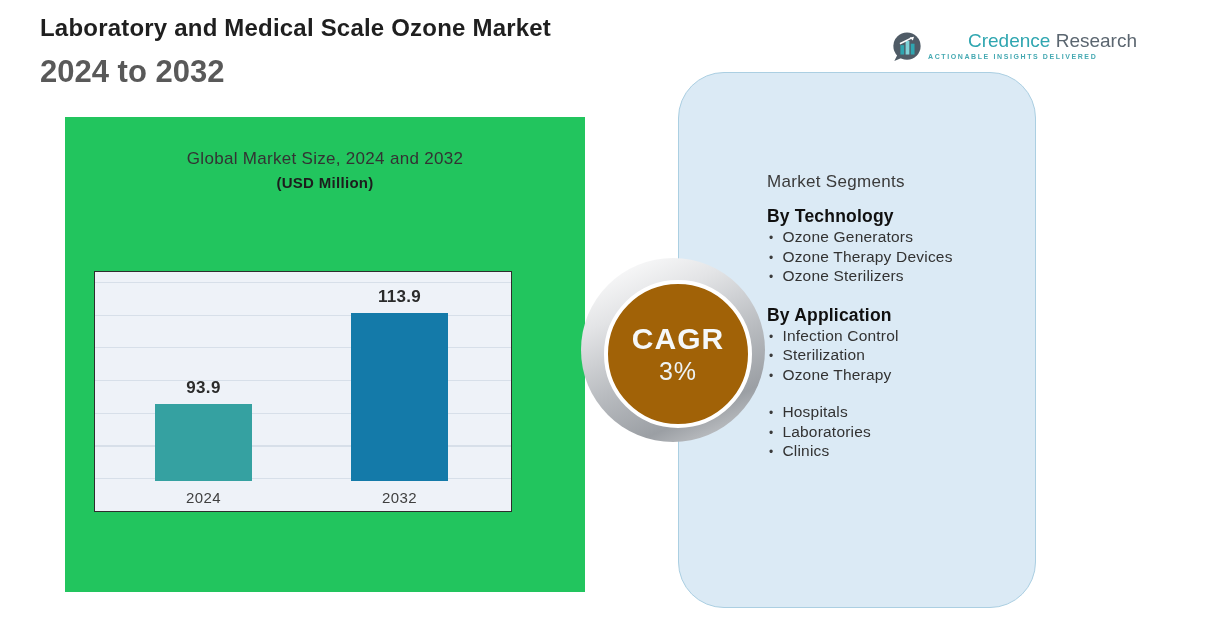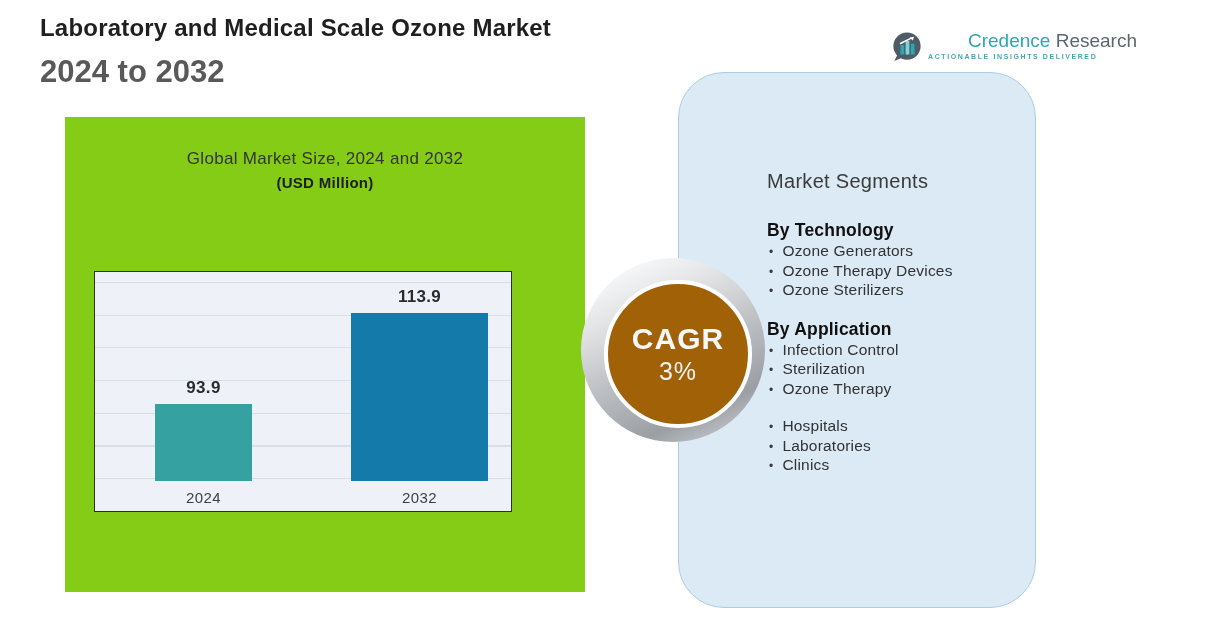--- a/index.html
+++ b/index.html
@@ -23,21 +23,21 @@
   .logo-name{font-size:19px;line-height:20px;white-space:nowrap;margin-left:40px;}
   .logo-name .primary{color:#2fa6b0;}
   .logo-name .secondary{color:#5b6670;}
   .logo-tagline{
     font-size:7px;font-weight:700;letter-spacing:1.6px;color:#45a9b2;
     margin-top:2px;white-space:nowrap;
   }
   
   .chart-panel{
     position:absolute;left:65px;top:117px;width:520px;height:475px;
-    background:#84cc16;
+    background:#22c55e;
   }
   .chart-title-1{
     position:absolute;left:0;right:0;top:32px;text-align:center;
     font-size:17px;color:#333;letter-spacing:.3px;
   }
   .chart-title-2{
     position:absolute;left:0;right:0;top:57px;text-align:center;
     font-size:15px;font-weight:700;color:#1d1d1d;letter-spacing:.3px;
   }
   .chart-box{
@@ -58,23 +58,23 @@
     position:absolute;left:0;right:0;bottom:5px;text-align:center;
     font-size:15px;color:#3f3f3f;letter-spacing:.4px;
   }
   
   .segments-panel{
     position:absolute;left:678px;top:72px;width:358px;height:536px;
     background:#dbeaf5;border:1.5px solid #abcfe2;border-radius:46px;
     box-sizing:border-box;z-index:1;
   }
   .segments-content{position:absolute;left:88px;top:100px;right:26px;}
-  .segments-title{font-size:20px;color:#3b3b3b;letter-spacing:.3px;line-height:17px;}
+  .segments-title{font-size:17px;color:#3b3b3b;letter-spacing:.3px;line-height:17px;}
   .seg-group{margin-top:18px;}
-  .seg-group.first{margin-top:30px;}
+  .seg-group.first{margin-top:16px;}
   .seg-heading{font-size:17.5px;font-weight:700;color:#101010;line-height:20px;letter-spacing:.2px;}
   .seg-list{margin:2px 0 0 0;padding:0;list-style:none;}
   .seg-item{
     font-size:15.5px;color:#323232;line-height:17.5px;letter-spacing:.2px;
     display:flex;align-items:baseline;
   }
   .seg-bullet{font-size:12px;color:#3a3a3a;margin:0 9px 0 2px;}
   
   .cagr-ring{
     position:absolute;left:581px;top:258px;width:184px;height:184px;border-radius:50%;
@@ -122,21 +122,21 @@
     <div class="chart-title-1">Global Market Size, 2024 and 2032</div>
     <div class="chart-title-2">(USD Million)</div>
     <div class="chart-box">
       <div class="gridlines"></div>
       <div id="plot-area">
           <div class="bar-col" style="left: 60px;">
             <div class="bar-value" style="bottom: 113px;">93.9</div>
             <div class="bar-rect" style="height: 77px; background: rgb(53, 161, 161);"></div>
             <div class="bar-cat">2024</div>
           </div>
-          <div class="bar-col" style="left: 256px; padding-left: 40px;">
+          <div class="bar-col" style="left: 256px;">
             <div class="bar-value" style="bottom: 204px;">113.9</div>
             <div class="bar-rect" style="height: 168px; background: rgb(20, 122, 169);"></div>
             <div class="bar-cat">2032</div>
           </div>
         </div>
     </div>
   </div>
 
   <div class="segments-panel">
     <div class="segments-content">

